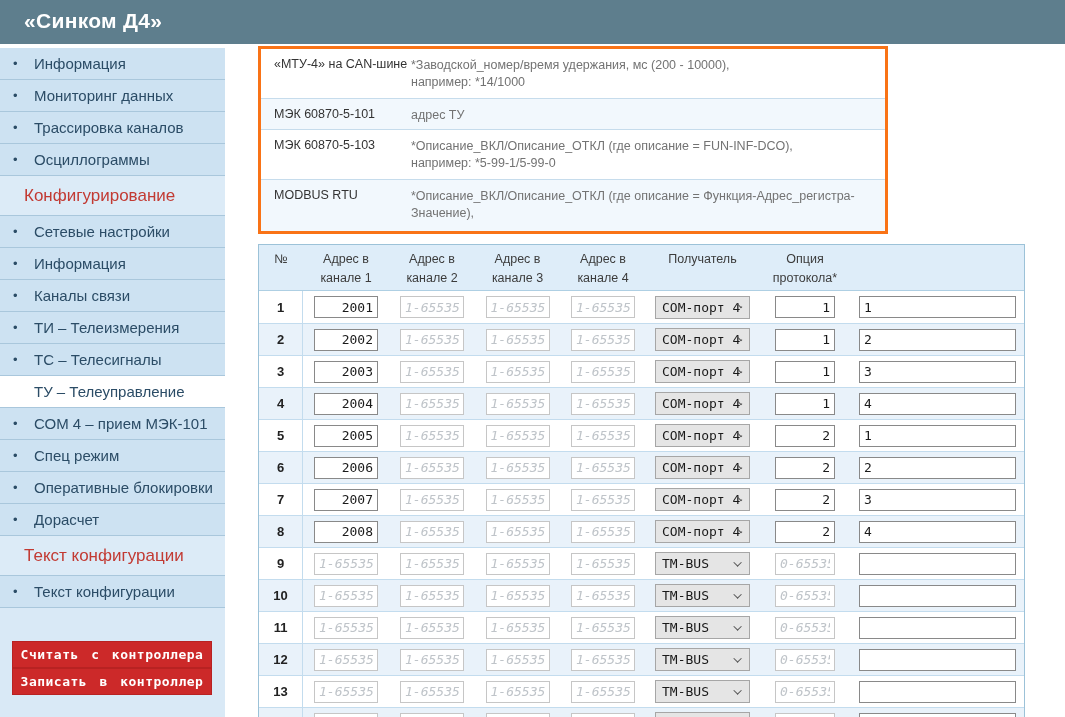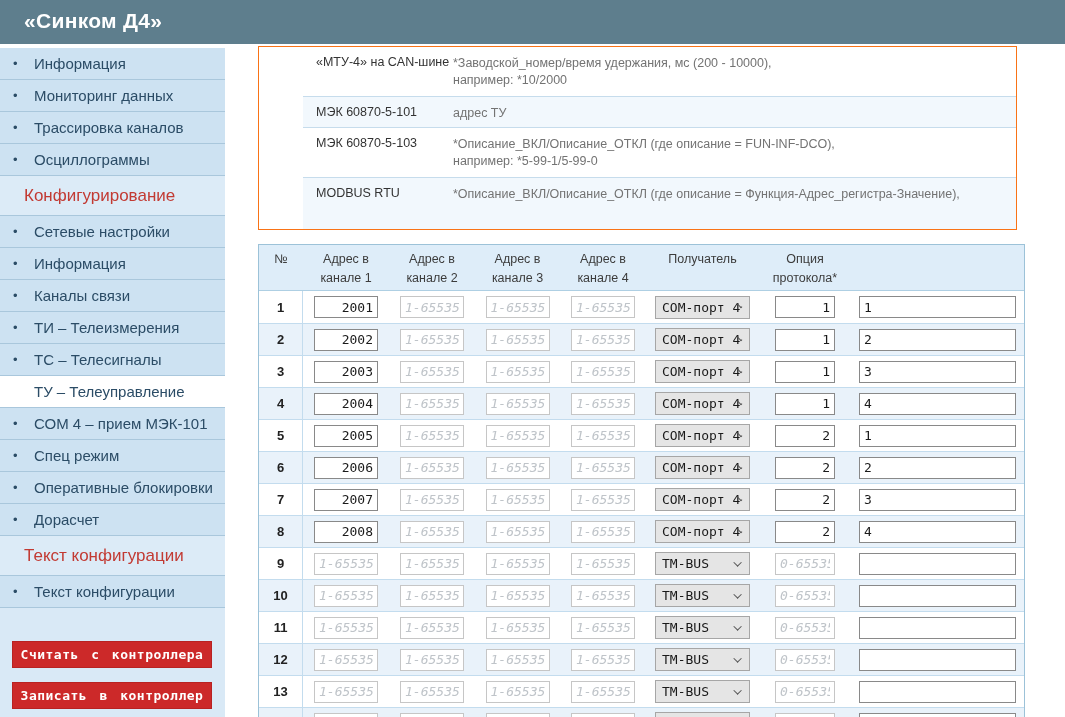--- a/index.html
+++ b/index.html
@@ -24,25 +24,25 @@
   .side-item.selected { background:#fff; padding-left:34px; }
   .side-item.section { height:40px; background:#dcebf7; color:#c23a33;
                        font-size:17px; line-height:39px; padding-left:24px; }
   .side-footer { flex:1; background:#d9e9f6; }
   .side-btn { display:block; width:200px; height:27px; margin:0 0 0 12px;
               background:#cc2929; color:#fff; border:1px solid #b82222;
               font-family:"DejaVu Sans Mono", monospace; font-size:13px;
               font-weight:bold; letter-spacing:.5px; word-spacing:4px;
               text-align:center; line-height:25px; cursor:pointer; }
   .side-btn.first { margin-top:33px; }
-  .side-btn.second { margin-top:14px; }
+  .side-btn.second { }
 
   
-  .help-table { position:absolute; left:258px; top:46px; width:759px;
-                border:1px solid #f97316; background:#fff;padding-left:44px; }
+  .help-table { position:absolute; left:258px; top:46px; width:630px;
+                border:3px solid #f97316; background:#fff; }
   .help-row { display:grid; grid-template-columns:150px 1fr; }
   .help-row + .help-row { border-top:1px solid #c6dcec; }
   .help-row:nth-child(even) { background:#f2f8fd; }
   .help-row:nth-child(1) { height:49px; }
   .help-row:nth-child(2) { height:31px; }
   .help-row:nth-child(3) { height:50px; }
   .help-row:nth-child(4) { height:52px; }
   .help-proto { padding:8px 0 0 13px; font-size:12.5px; color:#333; }
   .help-row:nth-child(2) .help-proto, .help-row:nth-child(2) .help-desc { padding-top:8px; }
   .help-desc { padding:8px 6px 0 0; font-size:12.5px; color:#737373; line-height:17px; }
@@ -111,21 +111,21 @@
     <button class="side-btn first">Считать с контроллера</button>
     <button class="side-btn second">Записать в контроллер</button>
   </div>
 </div>
 
 <div class="help-table" id="help-table">
     <div class="help-row">
       <div class="help-proto">«МТУ-4» на CAN-шине</div>
       <div class="help-desc">
         <div>*Заводской_номер/время удержания, мс (200 - 10000),</div>
-        <div>например: *10/2000</div>
+        <div>например: *14/1000</div>
       </div>
     </div>
     <div class="help-row">
       <div class="help-proto">МЭК 60870-5-101</div>
       <div class="help-desc">
         <div>адрес ТУ</div>
       </div>
     </div>
     <div class="help-row">
       <div class="help-proto">МЭК 60870-5-103</div>

